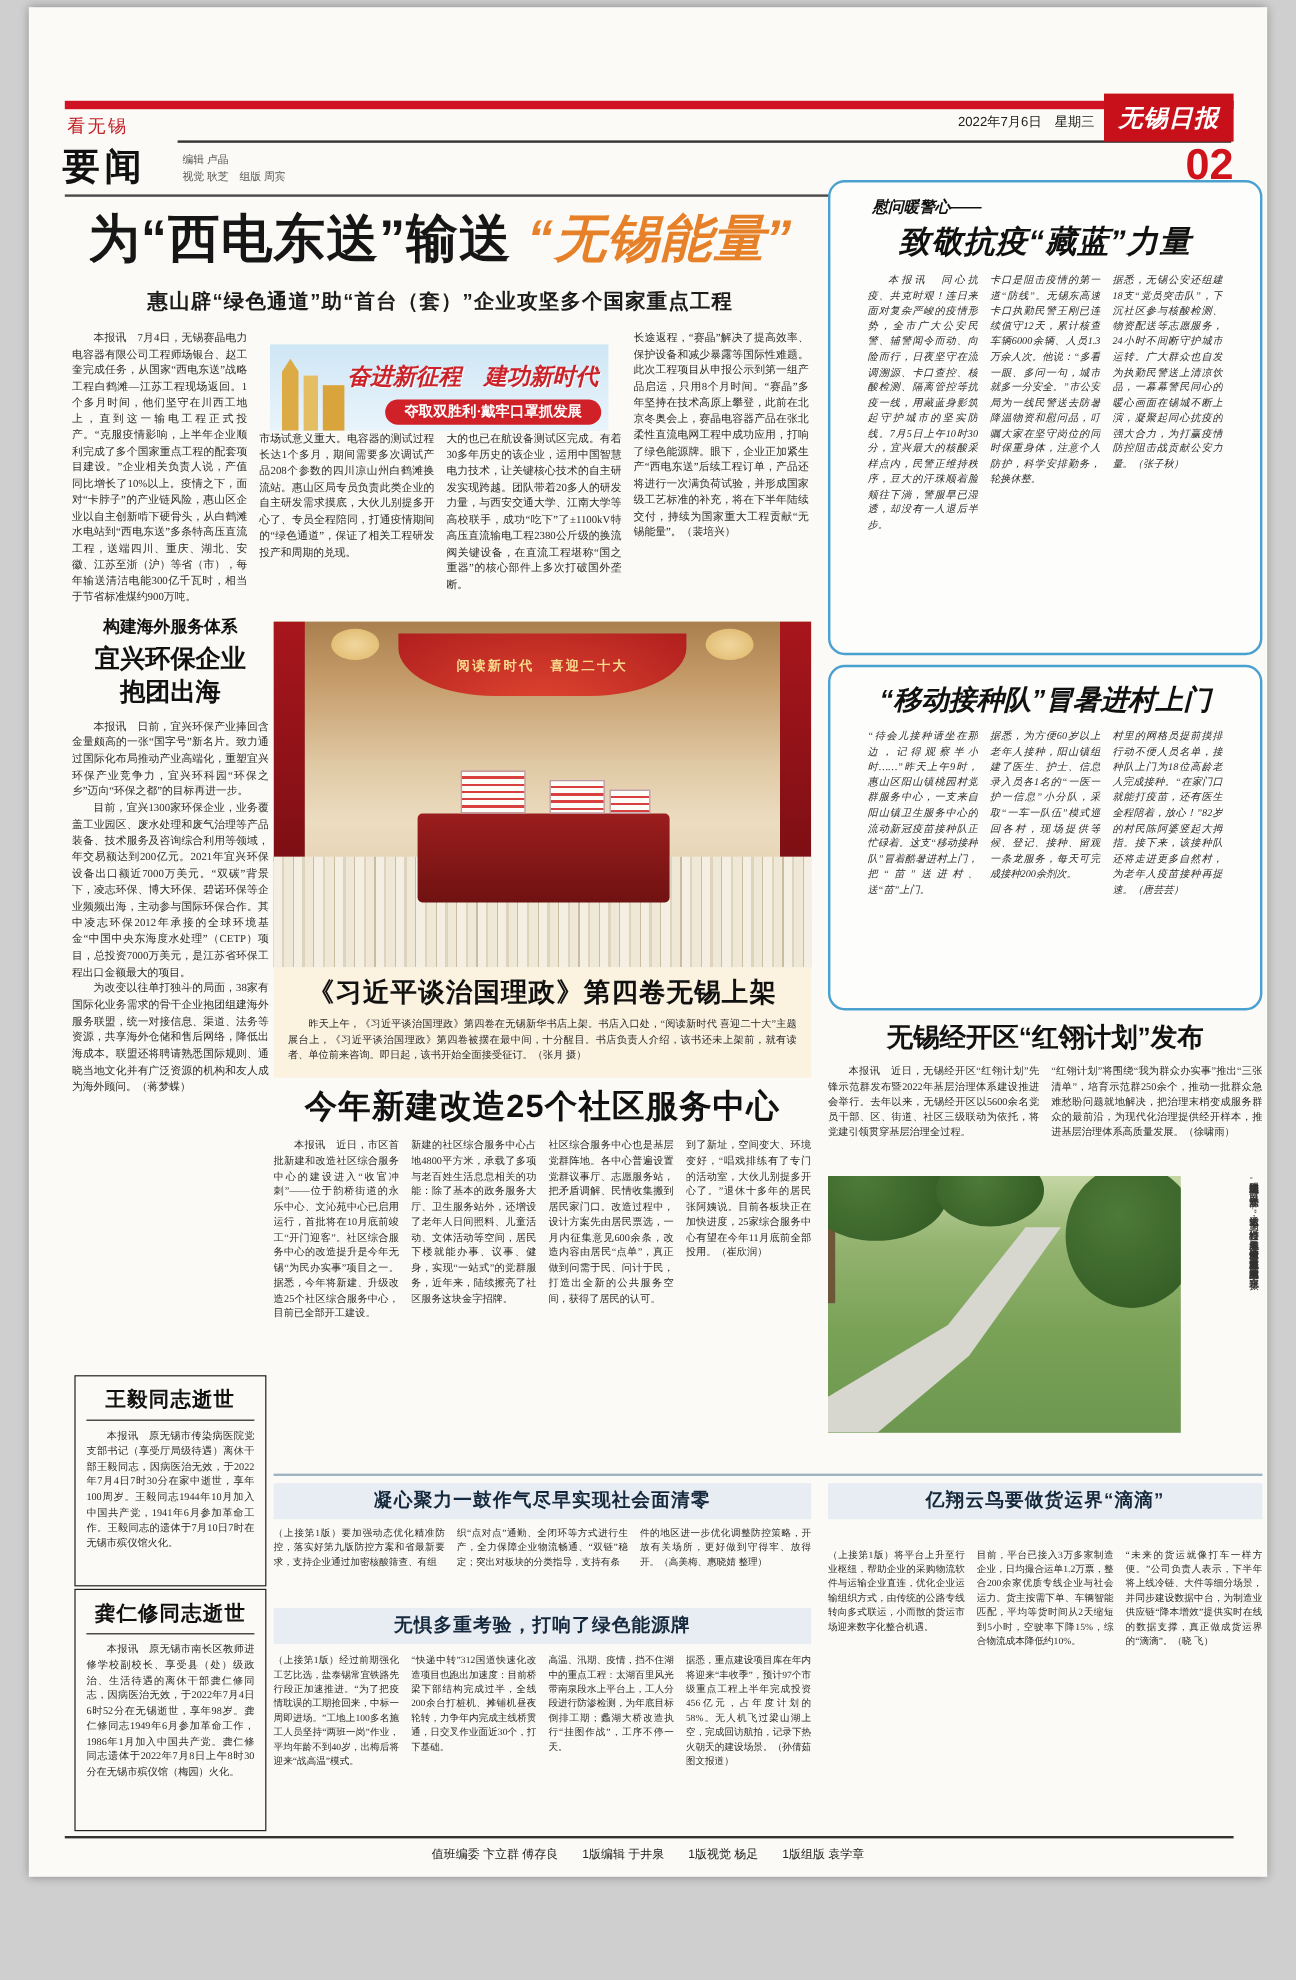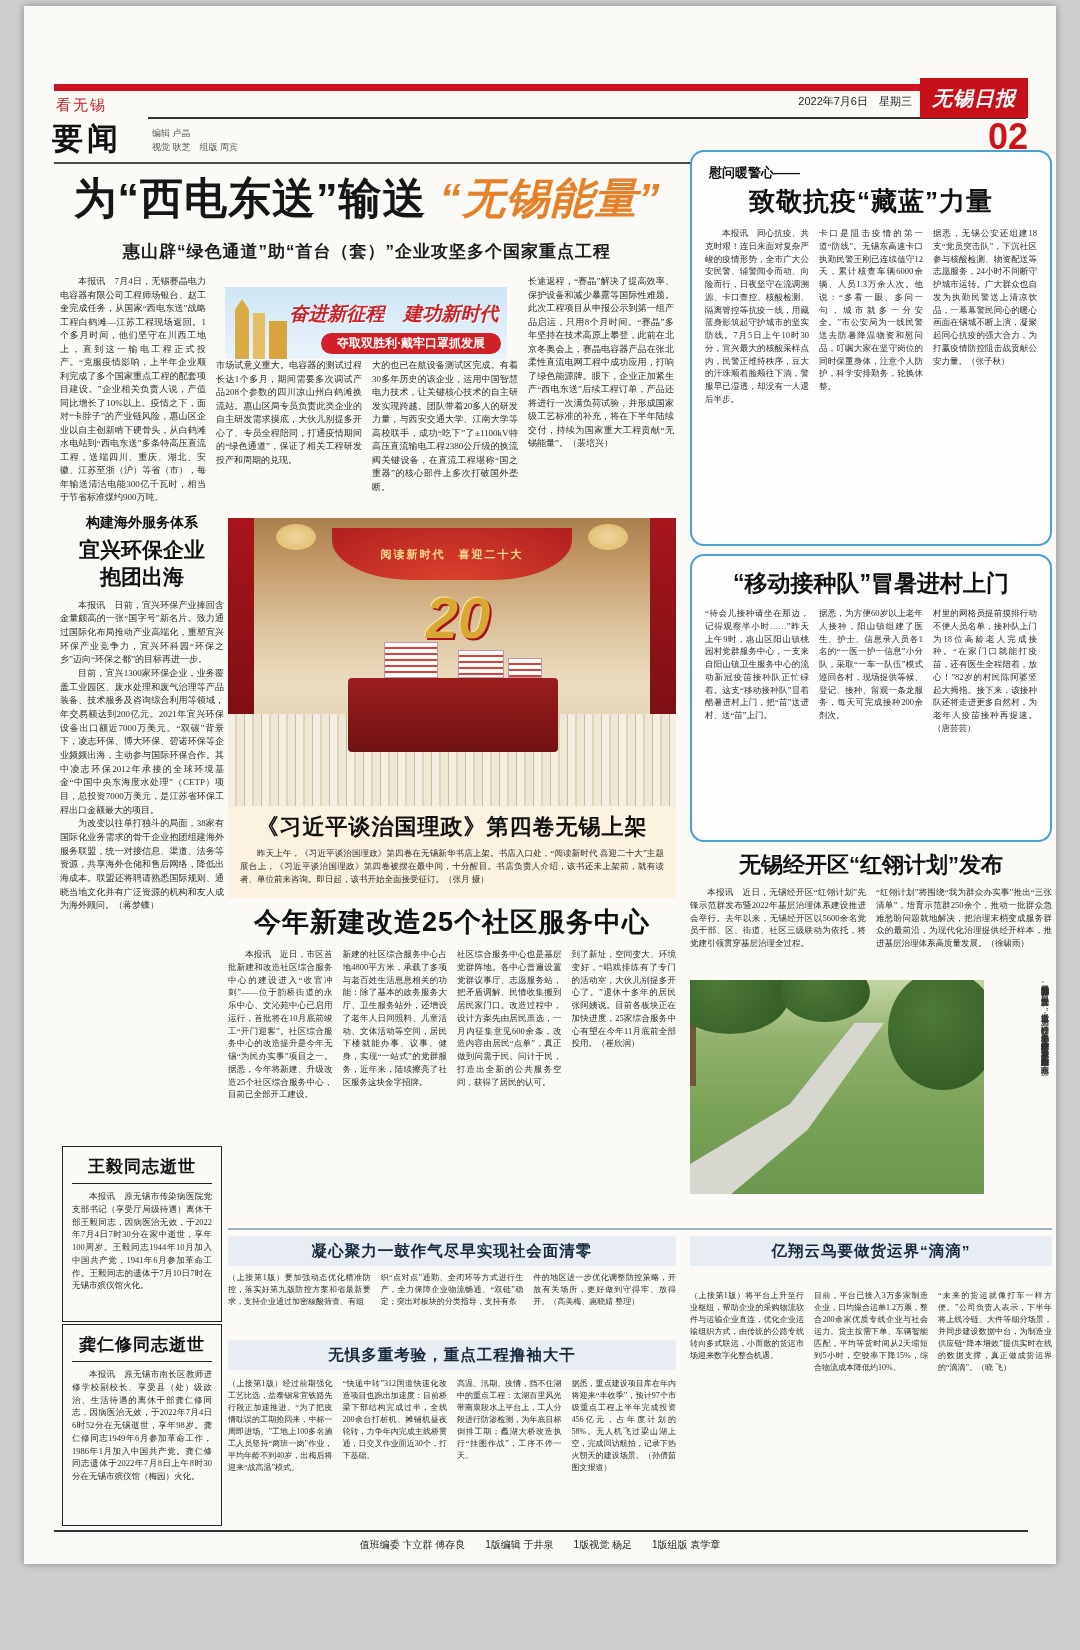--- a/index.html
+++ b/index.html
@@ -37,21 +37,21 @@
                 background:linear-gradient(180deg,#cfe6f5,#e9f4fb); overflow:hidden; }
   .b-build1 { left:10px; top:12px; width:14px; height:60px; background:#dcab46; clip-path:polygon(50% 0,100% 18%,100% 100%,0 100%,0 18%); }
   .b-build2 { left:28px; top:26px; width:12px; height:46px; background:#e5bd63; }
   .b-build3 { left:44px; top:34px; width:18px; height:38px; background:#d9a43c; }
   .banner-l1 { left:62px; top:14px; width:214px; text-align:center; color:#cc2229; font-weight:bold;
                font-style:italic; font-size:19px; white-space:nowrap; text-shadow:1px 1px 0 #fff; }
   .banner-ribbon { left:96px; top:46px; width:180px; height:21px; background:#d12128; border-radius:11px;
                    color:#fff; font-weight:bold; font-size:12px; text-align:center; line-height:21px; white-space:nowrap; }
 
   
-  .bluebox { border:2.5px solid #4aa0cf; border-radius:14px; background:#fdfdfb; padding:10px 13px; }
+  .bluebox { border:2.5px solid #4aa0cf; border-radius:14px; background:#fdfdfb; padding:10px 31px;font-style:italic; }
   .police-box { left:666px; top:144px; width:362px; height:396px; }
   .police-kicker { font-size:13px; font-weight:bold; color:#111; margin:2px 0 2px 4px; }
   .police-headline { text-align:center; font-size:26px; font-weight:bold; color:#111; margin-bottom:8px; letter-spacing:1px; }
   .cols { display:flex; gap:10px; }
   .cols .c { flex:1; font-size:8.5px; line-height:1.5; }
   .police-box .cols { height:300px; }
 
   .vaccine-box { left:666px; top:548px; width:362px; height:288px; }
   .vaccine-headline { text-align:center; font-size:23px; font-weight:bold; color:#111; margin:2px 0 8px; }
   .vaccine-box .cols { height:212px; }
@@ -200,21 +200,20 @@
       <p>为改变以往单打独斗的局面，38家有国际化业务需求的骨干企业抱团组建海外服务联盟，统一对接信息、渠道、法务等资源，共享海外仓储和售后网络，降低出海成本。联盟还将聘请熟悉国际规则、通晓当地文化并有广泛资源的机构和友人成为海外顾问。（蒋梦蝶）</p>
     </div>
   </div>
 
   <div class="abs bookstore">
     <div class="abs bk-side l"></div>
     <div class="abs bk-side r"></div>
     <div class="abs bk-lamp" style="left:48px;"></div>
     <div class="abs bk-lamp" style="right:48px;"></div>
     <div class="abs bk-banner">阅读新时代　喜迎二十大</div>
-    <div class="abs bk-num">20</div>
     <div class="abs bk-shelf"></div>
     <div class="abs bk-table">
       <div class="bk-stack s1"></div>
       <div class="bk-stack s2"></div>
       <div class="bk-stack s3"></div>
     </div>
   </div>
 
   <div class="abs bookcap">
     <div class="bookcap-h">《习近平谈治国理政》第四卷无锡上架</div>
@@ -271,21 +270,21 @@
 
   <div class="abs bar zero-bar">凝心聚力一鼓作气尽早实现社会面清零</div>
   <div class="abs zero-body">
     <div class="cols bodytext">
       <div class="c justify">（上接第1版）要加强动态优化精准防控，落实好第九版防控方案和省最新要求，支持企业通过加密核酸筛查、有组</div>
       <div class="c justify">织“点对点”通勤、全闭环等方式进行生产，全力保障企业物流畅通、“双链”稳定；突出对板块的分类指导，支持有条</div>
       <div class="c justify">件的地区进一步优化调整防控策略，开放有关场所，更好做到守得牢、放得开。（高美梅、惠晓婧 整理）</div>
     </div>
   </div>
 
-  <div class="abs bar project-bar">无惧多重考验，重点工程撸袖大干</div>
+  <div class="abs bar project-bar">无惧多重考验，打响了绿色能源牌</div>
   <div class="abs project-body">
     <div class="cols bodytext">
       <div class="c justify">（上接第1版）经过前期强化工艺比选，盐泰锡常宜铁路先行段正加速推进。“为了把疫情耽误的工期抢回来，中标一周即进场。”工地上100多名施工人员坚持“两班一岗”作业，平均年龄不到40岁，出梅后将迎来“战高温”模式。</div>
       <div class="c justify">“快递中转”312国道快速化改造项目也跑出加速度：目前桥梁下部结构完成过半，全线200余台打桩机、摊铺机昼夜轮转，力争年内完成主线桥贯通，日交叉作业面近30个，打下基础。</div>
       <div class="c justify">高温、汛期、疫情，挡不住湖中的重点工程：太湖百里风光带南泉段水上平台上，工人分段进行防渗检测，为年底目标倒排工期；蠡湖大桥改造执行“挂图作战”，工序不停一天。</div>
       <div class="c justify">据悉，重点建设项目库在年内将迎来“丰收季”，预计97个市级重点工程上半年完成投资456亿元，占年度计划的58%。无人机飞过梁山湖上空，完成回访航拍，记录下热火朝天的建设场景。（孙倩茹 图文报道）</div>
     </div>
   </div>
 
   <div class="abs bar cargo-bar">亿翔云鸟要做货运界“滴滴”</div>

